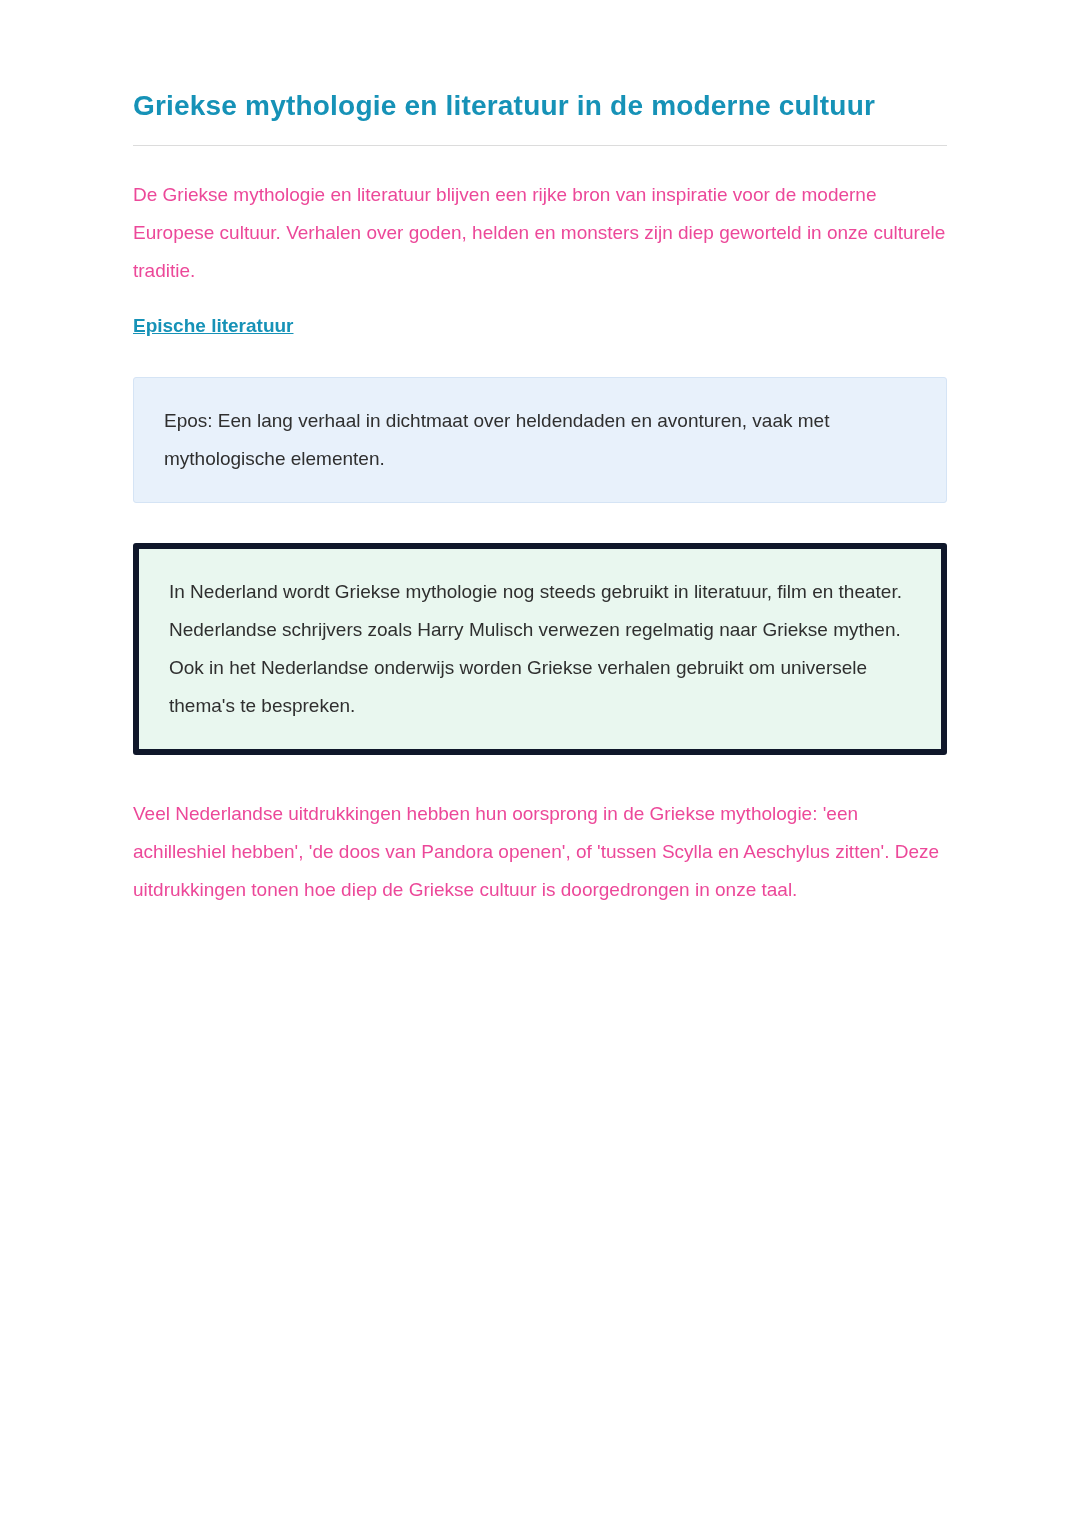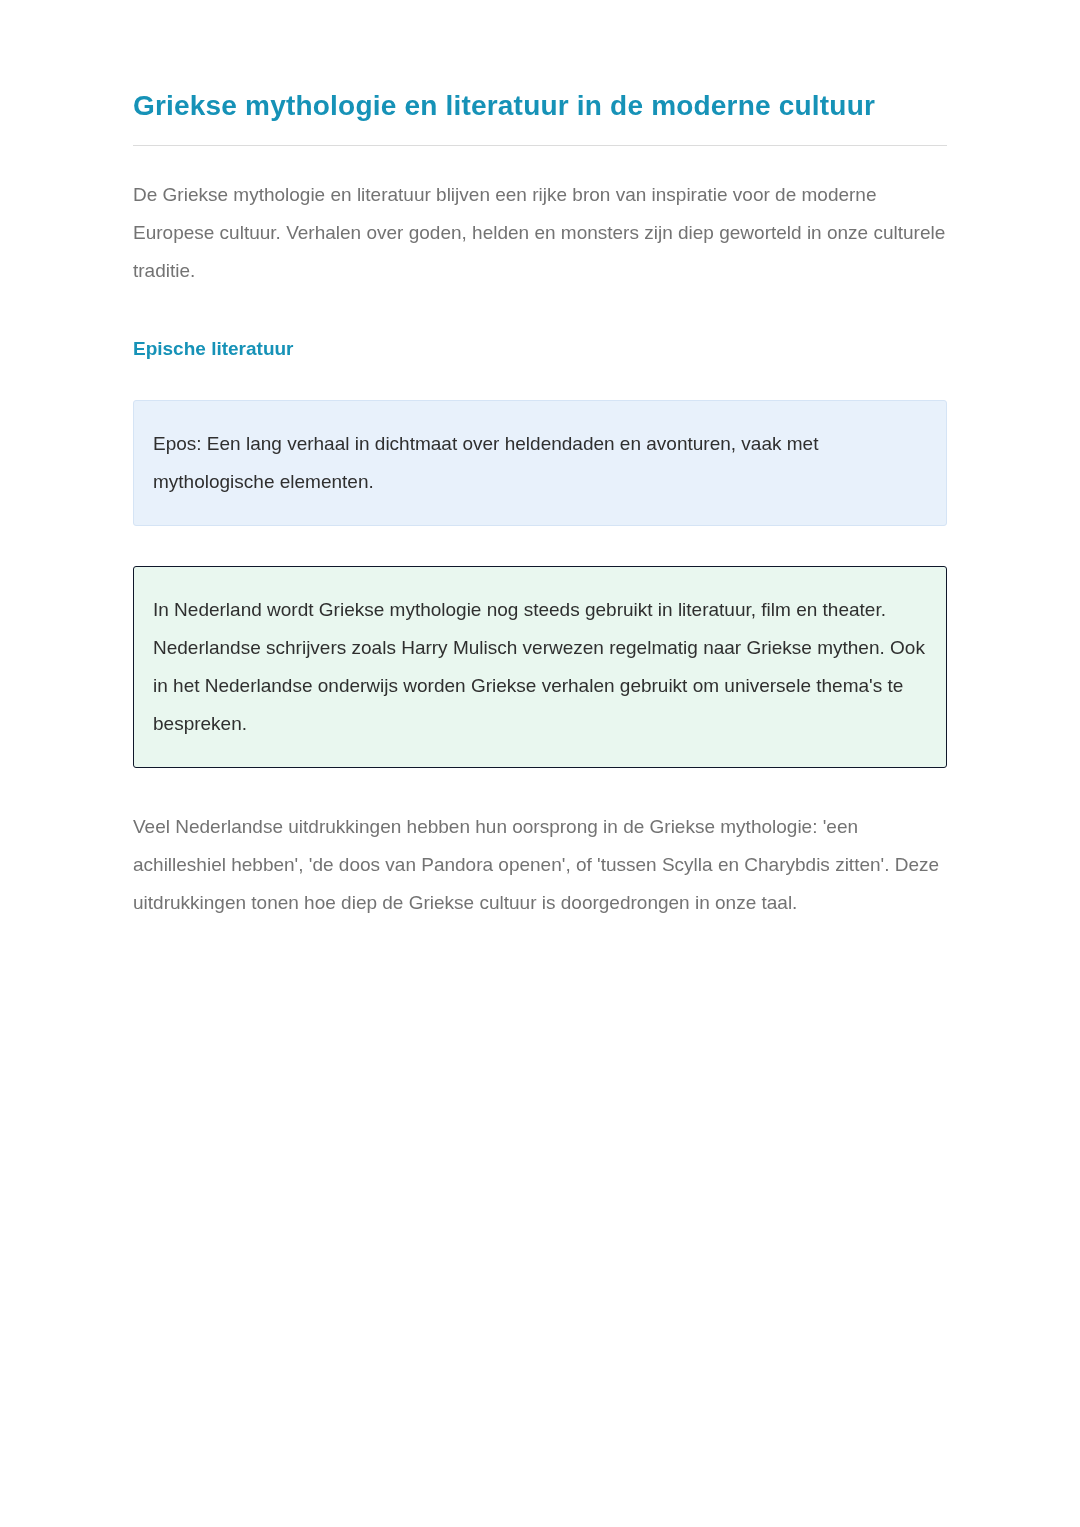--- a/index.html
+++ b/index.html
@@ -27,44 +27,45 @@
     line-height: 1.25;
   }
   .title-divider {
     border: none;
     border-top: 1px solid #dcdcdc;
     margin: 22px 0 0 0;
   }
   p.body-text {
     font-size: 19px;
     line-height: 38px;
-    color: #737373;
+    color: #ec4899;
     margin-top: 30px;
   }
   h2.section-heading {
     font-size: 19px;
     font-weight: bold;
     color: #1692b7;
-    margin-top: 48px;
+    margin-top: 25px;
+    text-decoration: underline;
   }
   .callout {
     margin-top: 40px;
-    padding: 24px 19px;
+    padding: 24px 30px;
     border-radius: 3px;
     font-size: 19px;
     line-height: 38px;
     color: #2f2f2f;
   }
   .callout.blue {
     background: #e8f1fb;
     border: 1px solid #d5e4f5;
   }
   .callout.green {
     background: #e9f7ef;
-    border: 1px solid #0f172a;
+    border: 6px solid #0f172a;
   }
   .callout + p.body-text,
   p.body-text + .callout { margin-top: 40px; }
 </style>
 </head>
 <body>
 
 <div class="page">
   <div class="content">
 
@@ -79,16 +80,16 @@
 
     <div class="callout blue">
       <span>Epos: Een lang verhaal in dichtmaat over heldendaden en avonturen, vaak met mythologische elementen.</span>
     </div>
 
 
     <div class="callout green">
       <span>In Nederland wordt Griekse mythologie nog steeds gebruikt in literatuur, film en theater. Nederlandse schrijvers zoals Harry Mulisch verwezen regelmatig naar Griekse mythen. Ook in het Nederlandse onderwijs worden Griekse verhalen gebruikt om universele thema's te bespreken.</span>
     </div>
 
-    <p class="body-text">Veel Nederlandse uitdrukkingen hebben hun oorsprong in de Griekse mythologie: 'een achilleshiel hebben', 'de doos van Pandora openen', of 'tussen Scylla en Charybdis zitten'. Deze uitdrukkingen tonen hoe diep de Griekse cultuur is doorgedrongen in onze taal.</p>
+    <p class="body-text">Veel Nederlandse uitdrukkingen hebben hun oorsprong in de Griekse mythologie: 'een achilleshiel hebben', 'de doos van Pandora openen', of 'tussen Scylla en Aeschylus zitten'. Deze uitdrukkingen tonen hoe diep de Griekse cultuur is doorgedrongen in onze taal.</p>
 
   </div>
 </div>
 
 </body></html>

